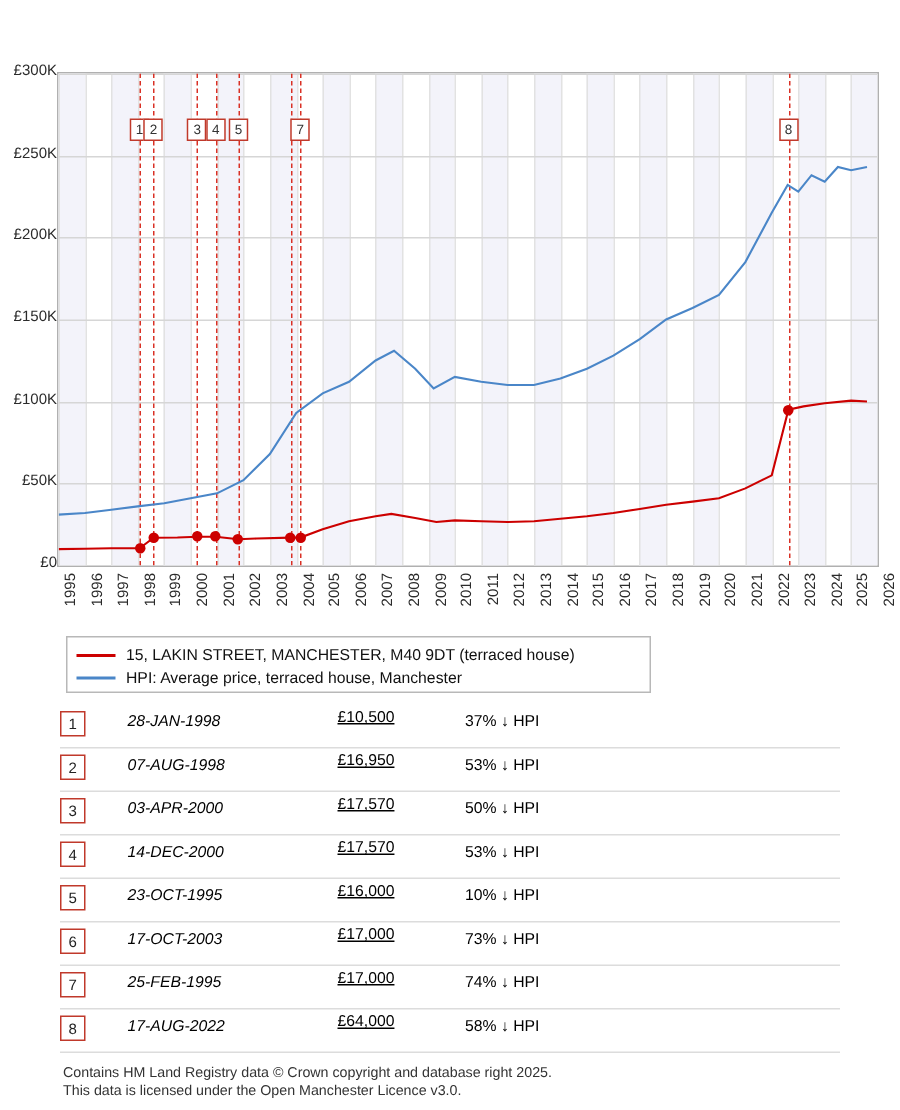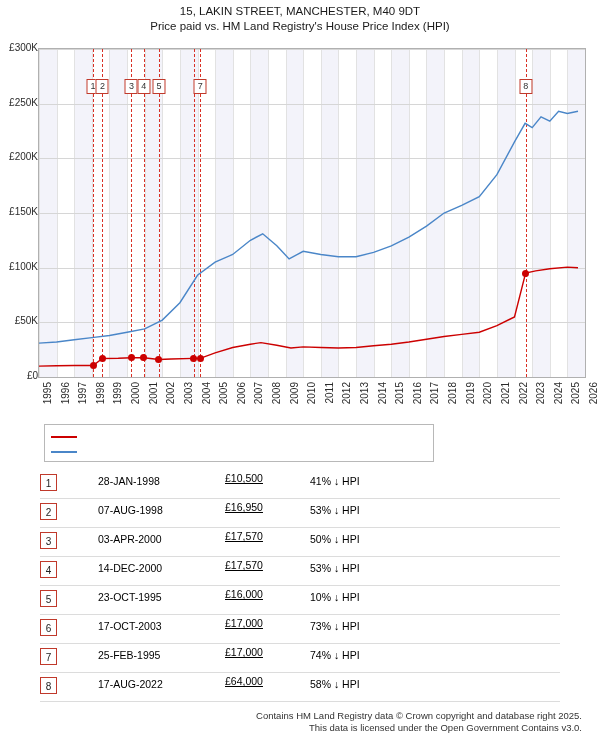--- a/index.html
+++ b/index.html
@@ -168,23 +168,24 @@
     border: 1px solid #c0392b;
     color: #222;
     font-size: 10px;
     line-height: 17px;
     text-align: center;
     background: #fff;
     box-sizing: border-box;
   }
   .tdate {
     position: absolute;
-    left: 58px;
+    left: 45px;
     top: 5px;
     font-size: 10.5px;
+    font-style: italic;
   }
   .tprice {
     position: absolute;
     left: 185px;
     top: 2px;
     font-size: 10.5px;
     text-decoration: underline;
   }
   .tdiff {
     position: absolute;
@@ -203,32 +204,27 @@
   .footer {
     position: absolute;
     left: 42px;
     top: 710px;
     width: 540px;
   }
   .footer div {
     font-size: 9.5px;
     line-height: 12px;
     color: #333;
-    text-align: right;
   }
 </style>
 </head>
 <body>
 
 <div class="page">
 
-  <div class="title-block">
-    <div class="title-line">15, LAKIN STREET, MANCHESTER, M40 9DT</div>
-    <div class="title-line">Price paid vs. HM Land Registry's House Price Index (HPI)</div>
-  </div>
 
   <div class="chart-wrap">
     <div class="plot" id="plot">
         <div class="band" style="left: 0px; width: 17.6129px;"></div>
         <div class="band" style="left: 35.2258px; width: 17.6129px;"></div>
         <div class="band" style="left: 70.4516px; width: 17.6129px;"></div>
         <div class="band" style="left: 105.677px; width: 17.6129px;"></div>
         <div class="band" style="left: 140.903px; width: 17.6129px;"></div>
         <div class="band" style="left: 176.129px; width: 17.6129px;"></div>
         <div class="band" style="left: 211.355px; width: 17.6129px;"></div>
@@ -349,32 +345,34 @@
         <div class="xlabel" style="left: 535.161px;">2023</div>
         <div class="xlabel" style="left: 552.774px;">2024</div>
         <div class="xlabel" style="left: 570.387px;">2025</div>
         <div class="xlabel" style="left: 588px;">2026</div>
       </div>
   </div>
 
   <div class="legend">
     <div class="legend-row">
       <span class="legend-swatch" id="sw0" style="border-top-color: rgb(204, 0, 0);"></span>
+      <span class="legend-text">15, LAKIN STREET, MANCHESTER, M40 9DT (terraced house)</span>
     </div>
     <div class="legend-row">
       <span class="legend-swatch" id="sw1" style="border-top-color: rgb(74, 134, 200);"></span>
+      <span class="legend-text">HPI: Average price, terraced house, Manchester</span>
     </div>
   </div>
 
   <div class="table" id="sales-table">
       <div class="trow">
         <div class="tnum">1</div>
         <div class="tdate">28-JAN-1998</div>
         <div class="tprice">£10,500</div>
-        <div class="tdiff">41% ↓ HPI</div>
+        <div class="tdiff">37% ↓ HPI</div>
         <div class="trule"></div>
       </div>
       <div class="trow">
         <div class="tnum">2</div>
         <div class="tdate">07-AUG-1998</div>
         <div class="tprice">£16,950</div>
         <div class="tdiff">53% ↓ HPI</div>
         <div class="trule"></div>
       </div>
       <div class="trow">
@@ -416,16 +414,16 @@
         <div class="tnum">8</div>
         <div class="tdate">17-AUG-2022</div>
         <div class="tprice">£64,000</div>
         <div class="tdiff">58% ↓ HPI</div>
         <div class="trule"></div>
       </div>
     </div>
 
   <div class="footer">
     <div>Contains HM Land Registry data © Crown copyright and database right 2025.</div>
-    <div>This data is licensed under the Open Government Contains v3.0.</div>
+    <div>This data is licensed under the Open Manchester Licence v3.0.</div>
   </div>
 
 </div>
 
 </body></html>

